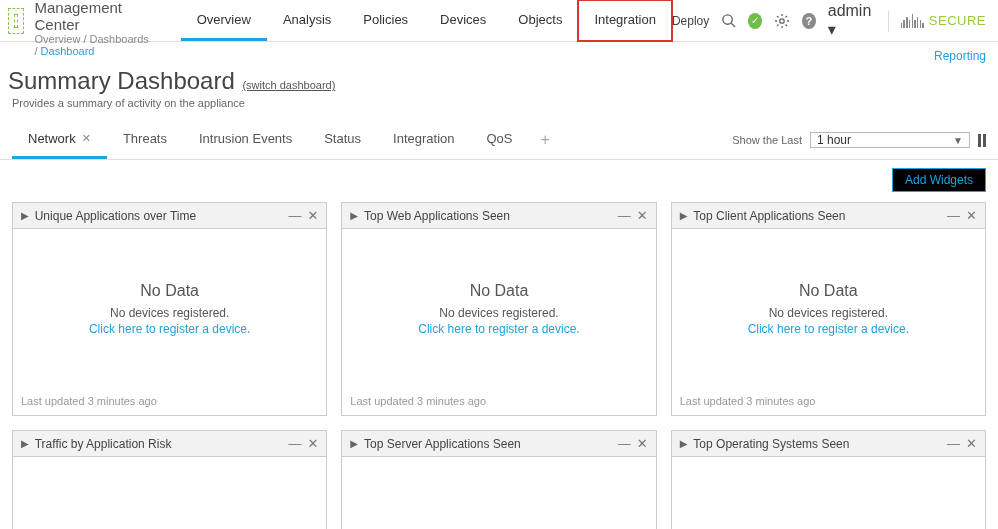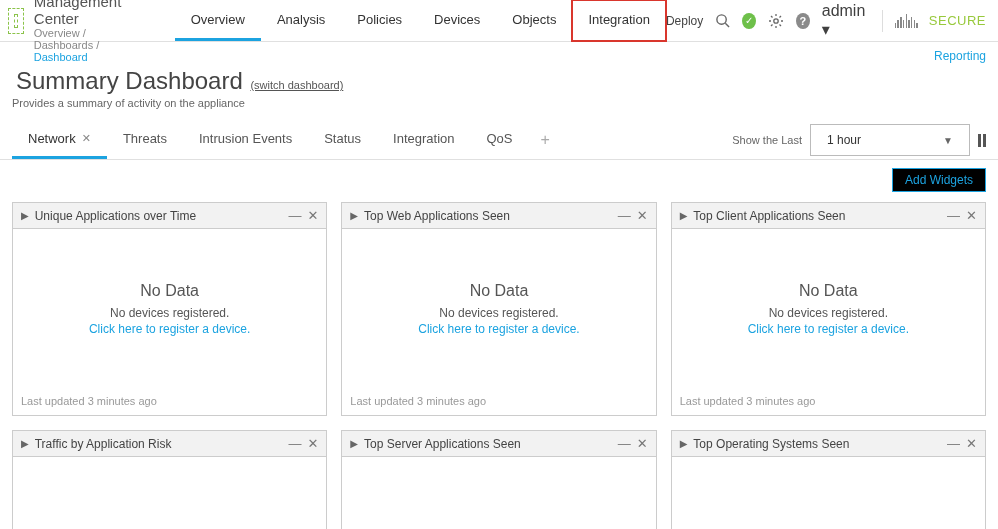--- a/index.html
+++ b/index.html
@@ -44,30 +44,30 @@
   }
   .nav-item.active { border-bottom-color:#1ca3e0; }
   .nav-item.highlighted { outline:2px solid #d9362d; outline-offset:-1px; }
   .top-right { margin-left:auto; display:flex; align-items:center; gap:12px; }
   .deploy { font-size:12px; color:#444; cursor:pointer;}
   .icon-btn { cursor:pointer; display:inline-flex; align-items:center; justify-content:center; }
   .status-dot { width:16px;height:16px;border-radius:50%;background:#6ec04a;display:flex;align-items:center;justify-content:center;color:#fff;font-size:10px;}
   .help-dot {width:16px;height:16px;border-radius:50%;background:#8a8a8a;color:#fff;font-size:11px;display:flex;align-items:center;justify-content:center;font-weight:bold;}
   .user { font-size:16px; color:#404040; cursor:pointer;}
   .divider { width:1px; height:22px; background:#ddd;}
-  .cisco {display:flex;align-items:center;gap:11px;}
+  .cisco {display:flex;align-items:center;gap:5px;}
   .cisco-bars { display:flex; gap:1.2px; align-items:flex-end; height:14px;}
   .cisco-bars span{width:1.5px;background:#888;}
   .secure{color:#98c93c;font-size:13px;letter-spacing:0.5px;}
   .subhead {
     padding: 6px 12px 0 0;
     text-align:right;
   }
   .reporting { color:#1ca3e0; font-size:12px; cursor:pointer;}
-  .page-title-row { padding: 4px 12px 2px 16px; }
+  .page-title-row { padding: 4px 12px 2px 8px; }
   .page-title { font-size:24px; font-weight:300; color:#444; display:inline;}
   .switch-link { font-size:11px; color:#555; text-decoration:underline; cursor:pointer; margin-left:4px;}
   .page-desc { font-size:11px; color:#666; padding:0 12px 12px 12px;}
   .tabs-row {
     display:flex; align-items:center;
     border-bottom:1px solid #e0e0e0;
     padding: 0 12px;
   }
   .tab {
     padding:10px 16px 10px 16px;
@@ -75,23 +75,23 @@
     cursor:pointer;
     border-bottom:3px solid transparent;
     display:flex;align-items:center;gap:6px;text-align:right;
   }
   .tab.active{ border-bottom-color:#1ca3e0; color:#333;}
   .tab .close-x{font-size:11px;color:#888;}
   .add-tab{ color:#aaa; font-size:16px; padding:0 12px; cursor:pointer;}
   .tabs-right{ margin-left:auto; display:flex; align-items:center; gap:8px;}
   .show-last {font-size:11px;color:#666;}
   .time-select{
-    width:160px; height:32px;
+    width:160px; height:16px;
     border:1px solid #bbb;
-    font-size:12px; padding:0 16px;
+    font-size:12px; padding:0 6px;
     background:#fff;
     cursor:pointer;
     display:flex;align-items:center;justify-content:space-between;
   }
   .pause-icon{display:flex;gap:2px;cursor:pointer;}
   .pause-icon span{width:3px;height:13px;background:#555;}
   .toolbar-row{
     display:flex; justify-content:flex-end; padding:8px 12px 10px 12px;
   }
   .add-widgets{

